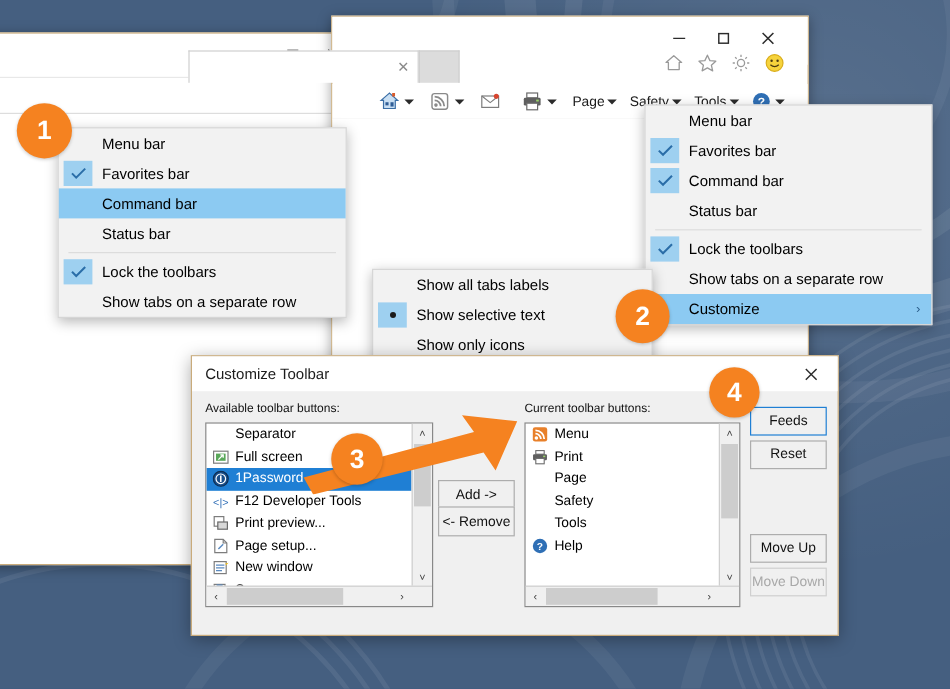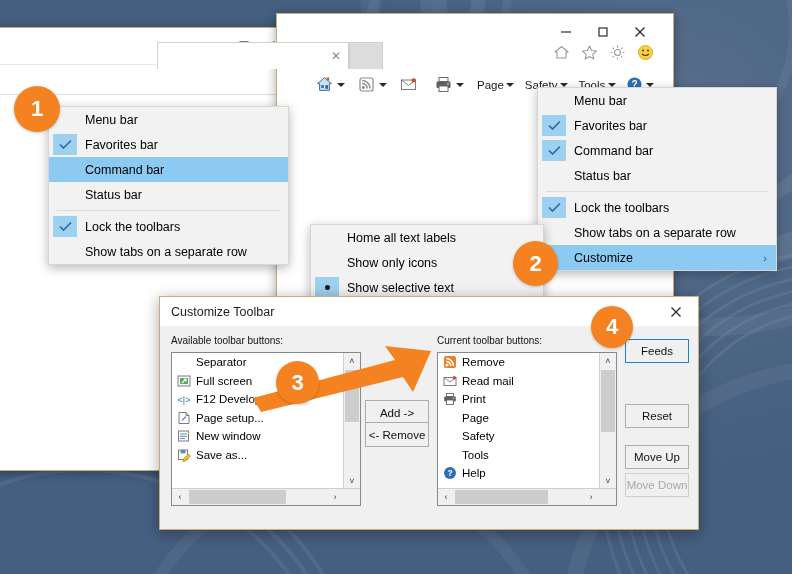--- a/index.html
+++ b/index.html
@@ -365,31 +365,31 @@
     <span>Show tabs on a separate row</span>
   </div>
   <div class="mi sel">
     <span>Customize</span>
     <span class="sub">›</span>
   </div>
 </div>
 
 <div class="menu" id="submenu" style="left:310px;top:224px;width:232px;">
   <div class="mi">
-    <span>Home all text labels</span>
-  </div>
-  <div class="mi">
-    <span>Show only icons</span>
+    <span>Show all tabs labels</span>
   </div>
   <div class="mi">
     <span class="radio">
         <b></b>
       </span>
     <span>Show selective text</span>
   </div>
+  <div class="mi">
+    <span>Show only icons</span>
+  </div>
   <div class="msep"></div>
   <div class="mi sel">
     <span>Add or remove commands</span>
   </div>
 </div>
 
 <div id="dlg">
   <div class="dtitle">
     <span>Customize Toolbar</span>
     <div class="dclose">
@@ -412,27 +412,46 @@
       <div class="lrow">
         <span class="li">
           <svg width="14" height="14" viewBox="0 0 14 14">
               <rect x="1" y="2" width="12" height="10" fill="#fff" stroke="#7d7d7d" stroke-width="1"></rect>
               <rect x="3" y="4" width="8" height="6" fill="#5aa85a"></rect>
               <path d="M5 9 L9 5 M6.6 5 L9 5 L9 7.4" stroke="#fff" stroke-width="1.1" fill="none"></path>
             </svg>
         </span>
         <span>Full screen</span>
       </div>
+      <div class="lrow sel">
+        <span class="li">
+          <svg width="14" height="14" viewBox="0 0 14 14">
+              <circle cx="7" cy="7" r="6.2" fill="#1a4f8a" stroke="#0d2f55" stroke-width="1"></circle>
+              <circle cx="7" cy="7" r="4" fill="none" stroke="#fff" stroke-width="1"></circle>
+              <line x1="7" y1="4.3" x2="7" y2="9.7" stroke="#fff" stroke-width="1.3"></line>
+            </svg>
+        </span>
+        <span>1Password</span>
+      </div>
       <div class="lrow">
         <span class="li">
           <svg width="14" height="14" viewBox="0 0 14 14">
               <text x="7" y="10.5" font-size="9" font-family="Liberation Sans, sans-serif" fill="#2a6bb5" text-anchor="middle">&lt;|&gt;</text>
             </svg>
         </span>
         <span>F12 Developer Tools</span>
+      </div>
+      <div class="lrow">
+        <span class="li">
+          <svg width="14" height="14" viewBox="0 0 14 14">
+              <rect x="1.5" y="1.5" width="8" height="8" fill="#fff" stroke="#7d7d7d" stroke-width="1"></rect>
+              <rect x="4.5" y="6" width="8" height="6" fill="#d8d8d8" stroke="#6a6a6a" stroke-width="1"></rect>
+            </svg>
+        </span>
+        <span>Print preview...</span>
       </div>
       <div class="lrow">
         <span class="li">
           <svg width="14" height="14" viewBox="0 0 14 14">
               <path d="M2 1.5 h7 l3 3 v8 h-10z" fill="#fff" stroke="#7d7d7d" stroke-width="1"></path>
               <path d="M9 1.5 v3 h3" fill="none" stroke="#7d7d7d" stroke-width="1"></path>
               <path d="M5 9.5 l4-4" stroke="#5a8ac0" stroke-width="1.2"></path>
             </svg>
         </span>
         <span>Page setup...</span>
@@ -479,31 +498,21 @@
     <div style="position:absolute;left:0;top:0;right:17px;">
       <div class="lrow">
         <span class="li">
           <svg width="14" height="14" viewBox="0 0 14 14">
               <rect x="1" y="1" width="12" height="12" rx="2" fill="#e8802a"></rect>
               <circle cx="4" cy="10" r="1.5" fill="#fff"></circle>
               <path d="M3.2 6.4 a4.5 4.5 0 0 1 4.5 4.5" fill="none" stroke="#fff" stroke-width="1.5"></path>
               <path d="M3.2 3.6 a7.3 7.3 0 0 1 7.3 7.3" fill="none" stroke="#fff" stroke-width="1.5"></path>
             </svg>
         </span>
-        <span>Remove</span>
-      </div>
-      <div class="lrow">
-        <span class="li">
-          <svg width="14" height="14" viewBox="0 0 14 14">
-              <rect x="1" y="3.5" width="12" height="8" fill="#fff" stroke="#7d7d7d" stroke-width="1"></rect>
-              <path d="M1 3.5 L7 8 L13 3.5" fill="none" stroke="#7d7d7d" stroke-width="0.9"></path>
-              <circle cx="11.3" cy="3.8" r="1.7" fill="#d8452f"></circle>
-            </svg>
-        </span>
-        <span>Read mail</span>
+        <span>Menu</span>
       </div>
       <div class="lrow">
         <span class="li">
           <svg width="14" height="14" viewBox="0 0 14 14">
               <rect x="3.5" y="1.5" width="7" height="3" fill="#fff" stroke="#6a6a6a" stroke-width="0.9"></rect>
               <rect x="1.2" y="4.5" width="11.6" height="5" rx="1" fill="#5f5f5f"></rect>
               <rect x="3.5" y="8" width="7" height="4.5" fill="#fff" stroke="#6a6a6a" stroke-width="0.9"></rect>
               <rect x="9.6" y="5.7" width="1.8" height="1.3" fill="#9ad36a"></rect>
             </svg>
         </span>
@@ -537,21 +546,21 @@
       <div class="ar" style="position:absolute;bottom:0;left:0;right:0;">˅</div>
     </div>
     <div class="hsb">
       <div class="ar" style="left:0;">‹</div>
       <div class="thumb" style="left:17px;width:93px;"></div>
       <div class="ar" style="right:17px;">›</div>
     </div>
   </div>
 
   <div class="btn primary" style="left:465px;top:42px;width:62px;height:22px;">Feeds</div>
-  <div class="btn" style="left:465px;top:70px;width:62px;height:22px;margin-top:37px;">Reset</div>
+  <div class="btn" style="left:465px;top:70px;width:62px;height:22px;">Reset</div>
   <div class="btn" style="left:465px;top:148px;width:62px;height:22px;">Move Up</div>
   <div class="btn disabled" style="left:465px;top:176px;width:62px;height:22px;">Move Down</div>
 </div>
 
 <svg id="arrow" viewBox="0 0 220 70">
   <path d="M8 56 L150 18 L140 4 L186 9 L168 50 L158 35 L16 70 Z" fill="#f58220"></path>
 </svg>
 
 <div class="badge" style="left:14px;top:86px;width:46px;height:46px;">
   <span>1</span>

